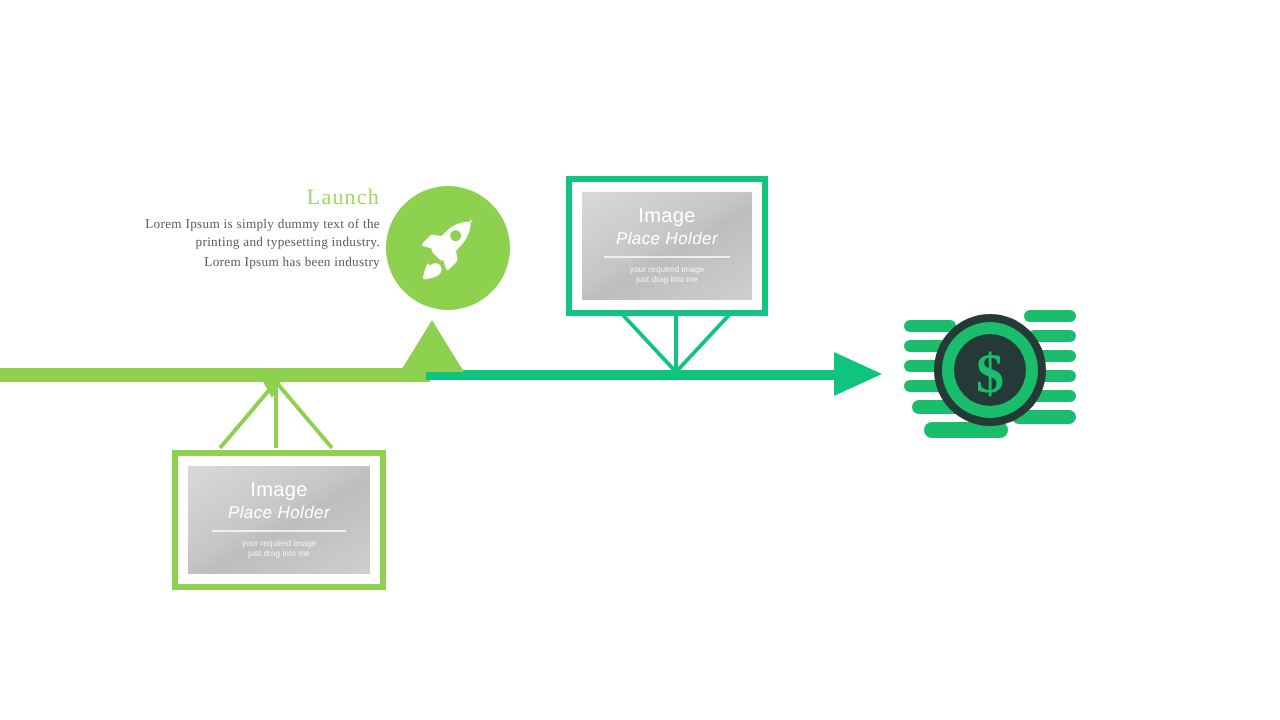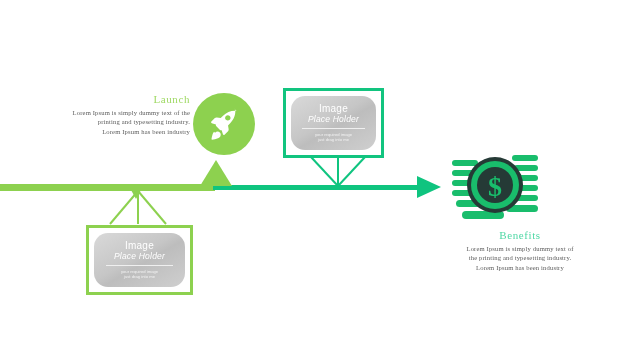--- a/index.html
+++ b/index.html
@@ -61,21 +61,20 @@
 
   
   .ph{position:absolute;box-sizing:border-box;padding:5px;}
   .ph.top{left:283px;top:88px;width:101px;height:70px;border:3px solid #12C47F;background:#ffffff;}
   .ph.bottom{left:86px;top:225px;width:107px;height:70px;border:3px solid #8DD14F;background:#ffffff;}
   .ph-inner{
     width:100%;height:100%;box-sizing:border-box;
     background:linear-gradient(150deg,#d9d9d9 0%,#c6c6c6 45%,#bdbdbd 55%,#cfcfcf 100%);
     display:flex;flex-direction:column;align-items:center;justify-content:center;
     color:#ffffff;
-    border-radius:14px;
   }
   .ph-title{font-size:10px;line-height:10px;letter-spacing:.2px;}
   .ph-sub{font-size:8.5px;line-height:11px;letter-spacing:.2px;font-style:italic;}
   .ph-rule{width:74%;height:1px;background:#efefef;margin:3px 0 3px 0;}
   .ph-hint{font-size:4.2px;line-height:5.4px;text-align:center;color:#f2f2f2;}
 
   
   .txt-launch{
     position:absolute;left:18px;top:92px;width:172px;text-align:right;
   }
@@ -173,22 +172,14 @@
 
   <div class="txt-launch">
     <div class="head launch">Launch</div>
     <div class="body">
       <div>Lorem Ipsum is simply dummy text of the</div>
       <div>printing and typesetting industry.</div>
       <div>Lorem Ipsum has been industry</div>
     </div>
   </div>
 
-  <div class="txt-benefits">
-    <div class="head benefits">Benefits</div>
-    <div class="body">
-      <div>Lorem Ipsum is simply dummy text of</div>
-      <div>the printing and typesetting industry.</div>
-      <div>Lorem Ipsum has been industry</div>
-    </div>
-  </div>
 
 </div>
 
 </body></html>

